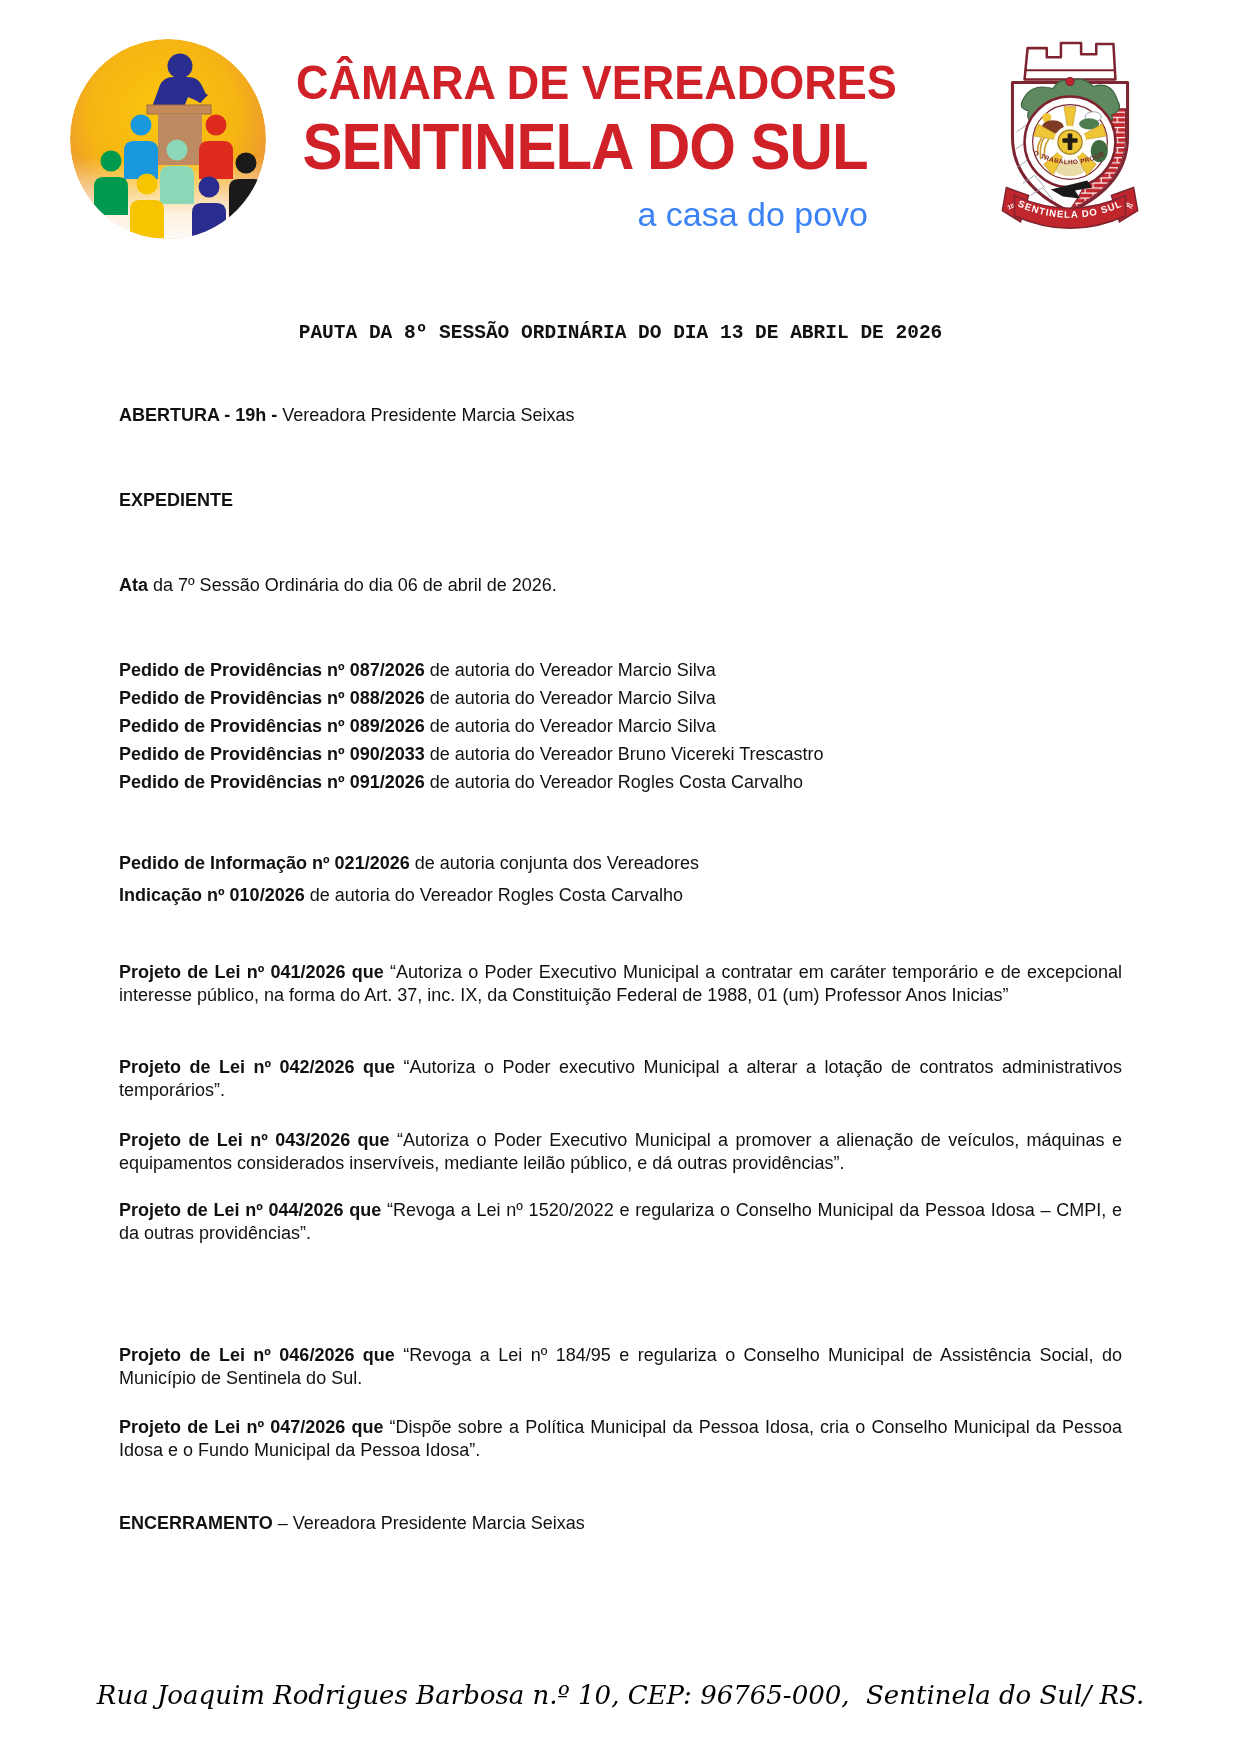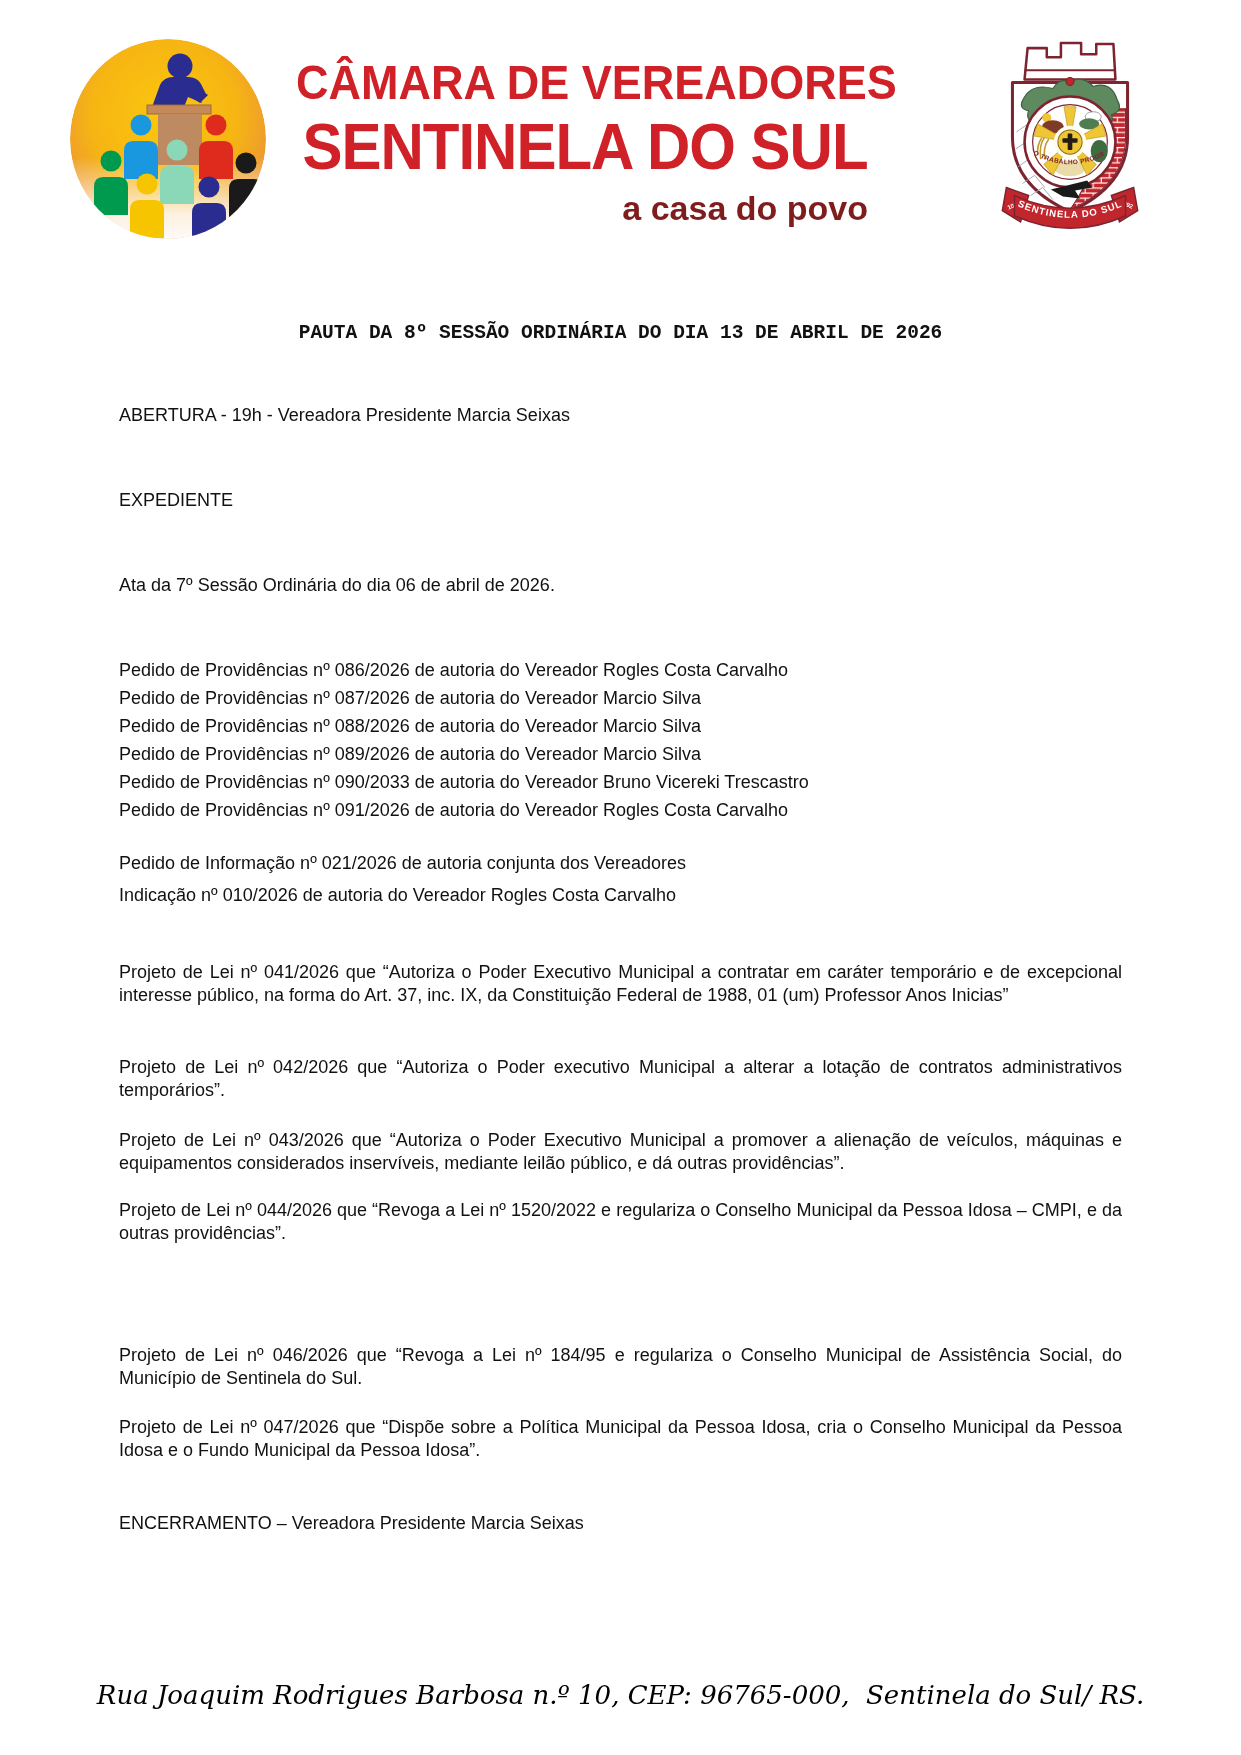--- a/index.html
+++ b/index.html
@@ -20,28 +20,28 @@
   .brand-1 {
     font-weight:bold; font-size:45px; letter-spacing:0px; color:#cf2127;
     text-align:center; white-space:nowrap; transform:scaleY(1.05); transform-origin:top center;
   }
   .brand-2 {
     font-weight:bold; font-size:60px; letter-spacing:-1px; color:#cf2127;
     text-align:center; white-space:nowrap; margin-top:2px;
     transform:scaleY(1.08); transform-origin:top center;
   }
   .brand-3 {
-    font-weight:bold; font-size:34px; color:#7f1d1d;
-    text-align:right; margin-top:10px; padding-right:6px; white-space:nowrap;
+    font-weight:normal; font-size:34px; color:#3b82f6;
+    text-align:right; margin-top:16px; padding-right:6px; white-space:nowrap;
   }
   
   .blk { position:absolute; left:119px; right:119px; font-size:18px; line-height:23px; }
   .doc-title { top:322px; text-align:center; font-weight:bold; font-size:19.5px;font-family:Liberation Mono, monospace; }
   .just { text-align:justify; }
-  b, .b { font-weight:normal; }
+  b, .b { font-weight:bold; }
   .pedidos p { line-height:28px; }
   
   .footer {
     position:absolute; left:60px; right:60px; top:1598px;
     text-align:center; font-family:"DejaVu Serif","Liberation Serif",serif;
     font-style:italic; font-size:26px; line-height:39px; color:#000;
     white-space:pre-wrap;
   }
 </style>
 </head>
@@ -199,21 +199,20 @@
 
   <p class="blk" style="top:489px">
     <b>EXPEDIENTE</b>
   </p>
 
   <p class="blk" style="top:574px">
     <b>Ata </b><span>da 7º Sessão Ordinária do dia 06 de abril de 2026.</span>
   </p>
 
   <div class="blk pedidos" style="top:656px">
-    <p><b>Pedido de Providências nº 086/2026 </b><span>de autoria do Vereador Rogles Costa Carvalho</span></p>
     <p><b>Pedido de Providências nº 087/2026 </b><span>de autoria do Vereador Marcio Silva</span></p>
     <p><b>Pedido de Providências nº 088/2026 </b><span>de autoria do Vereador Marcio Silva</span></p>
     <p><b>Pedido de Providências nº 089/2026 </b><span>de autoria do Vereador Marcio Silva</span></p>
     <p><b>Pedido de Providências nº 090/2033 </b><span>de autoria do Vereador Bruno Vicereki Trescastro</span></p>
     <p><b>Pedido de Providências nº 091/2026 </b><span>de autoria do Vereador Rogles Costa Carvalho</span></p>
   </div>
 
   <p class="blk" style="top:852px">
     <b>Pedido de Informação nº 021/2026 </b><span>de autoria conjunta dos Vereadores</span>
   </p>

